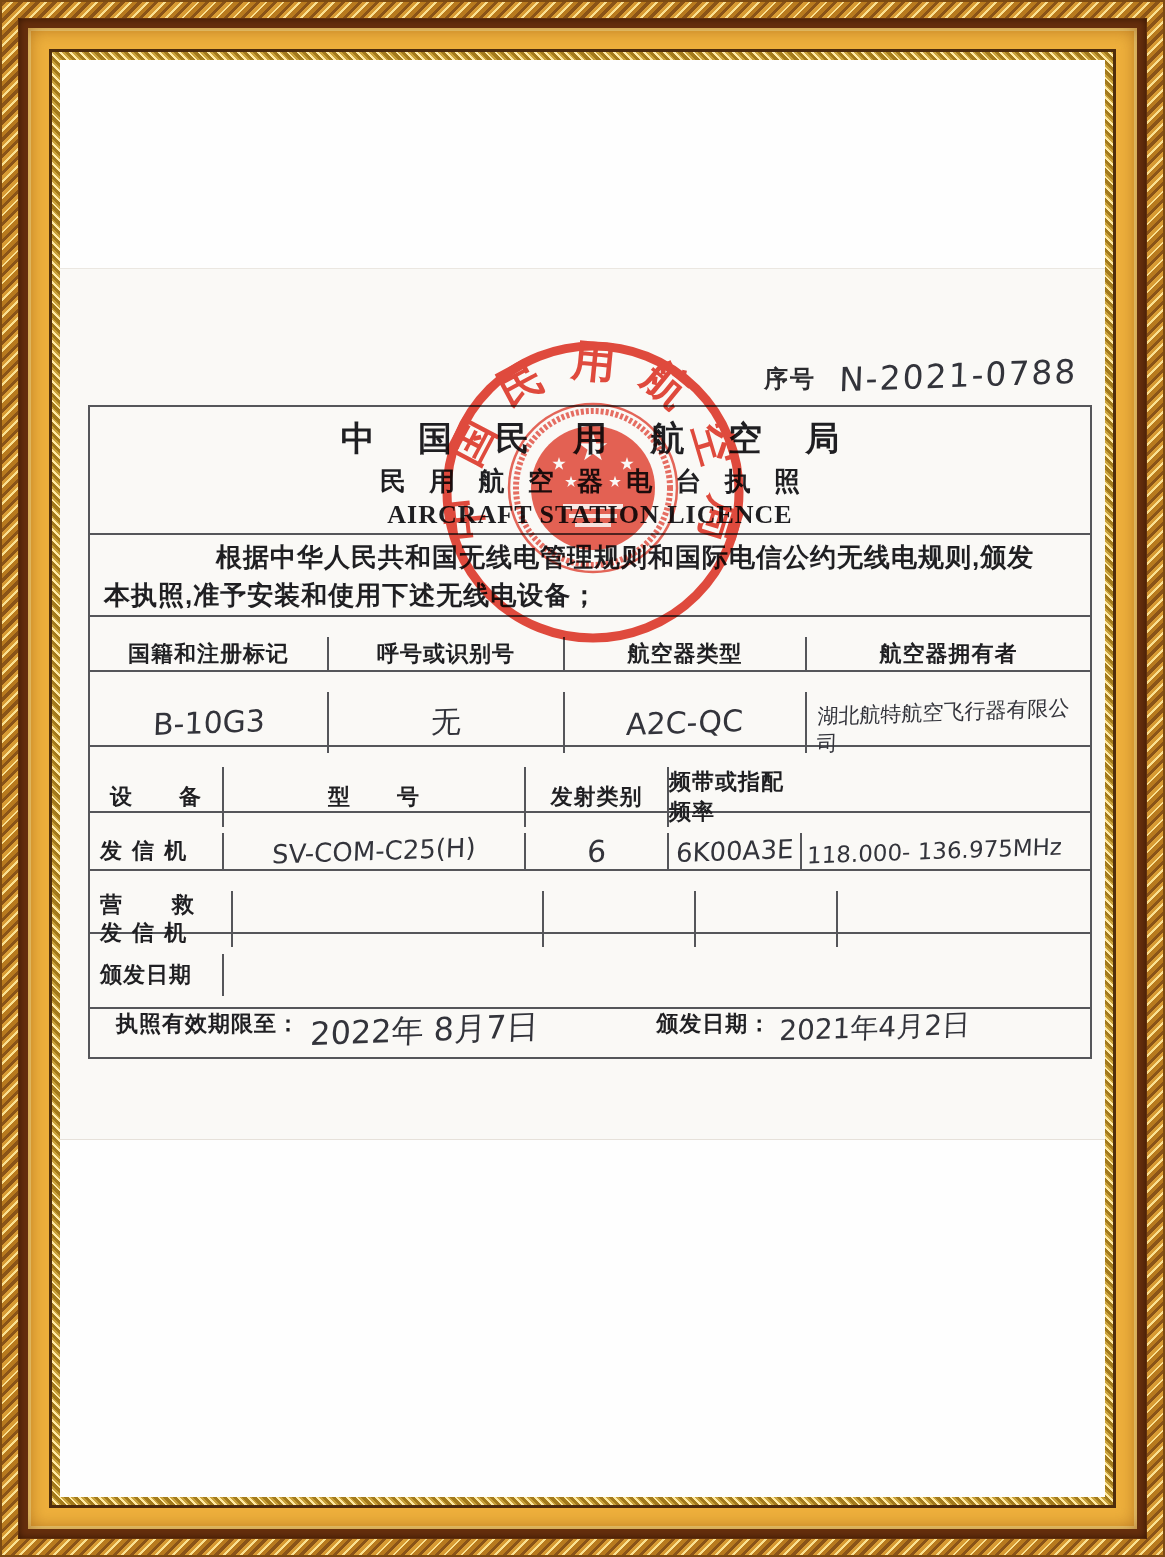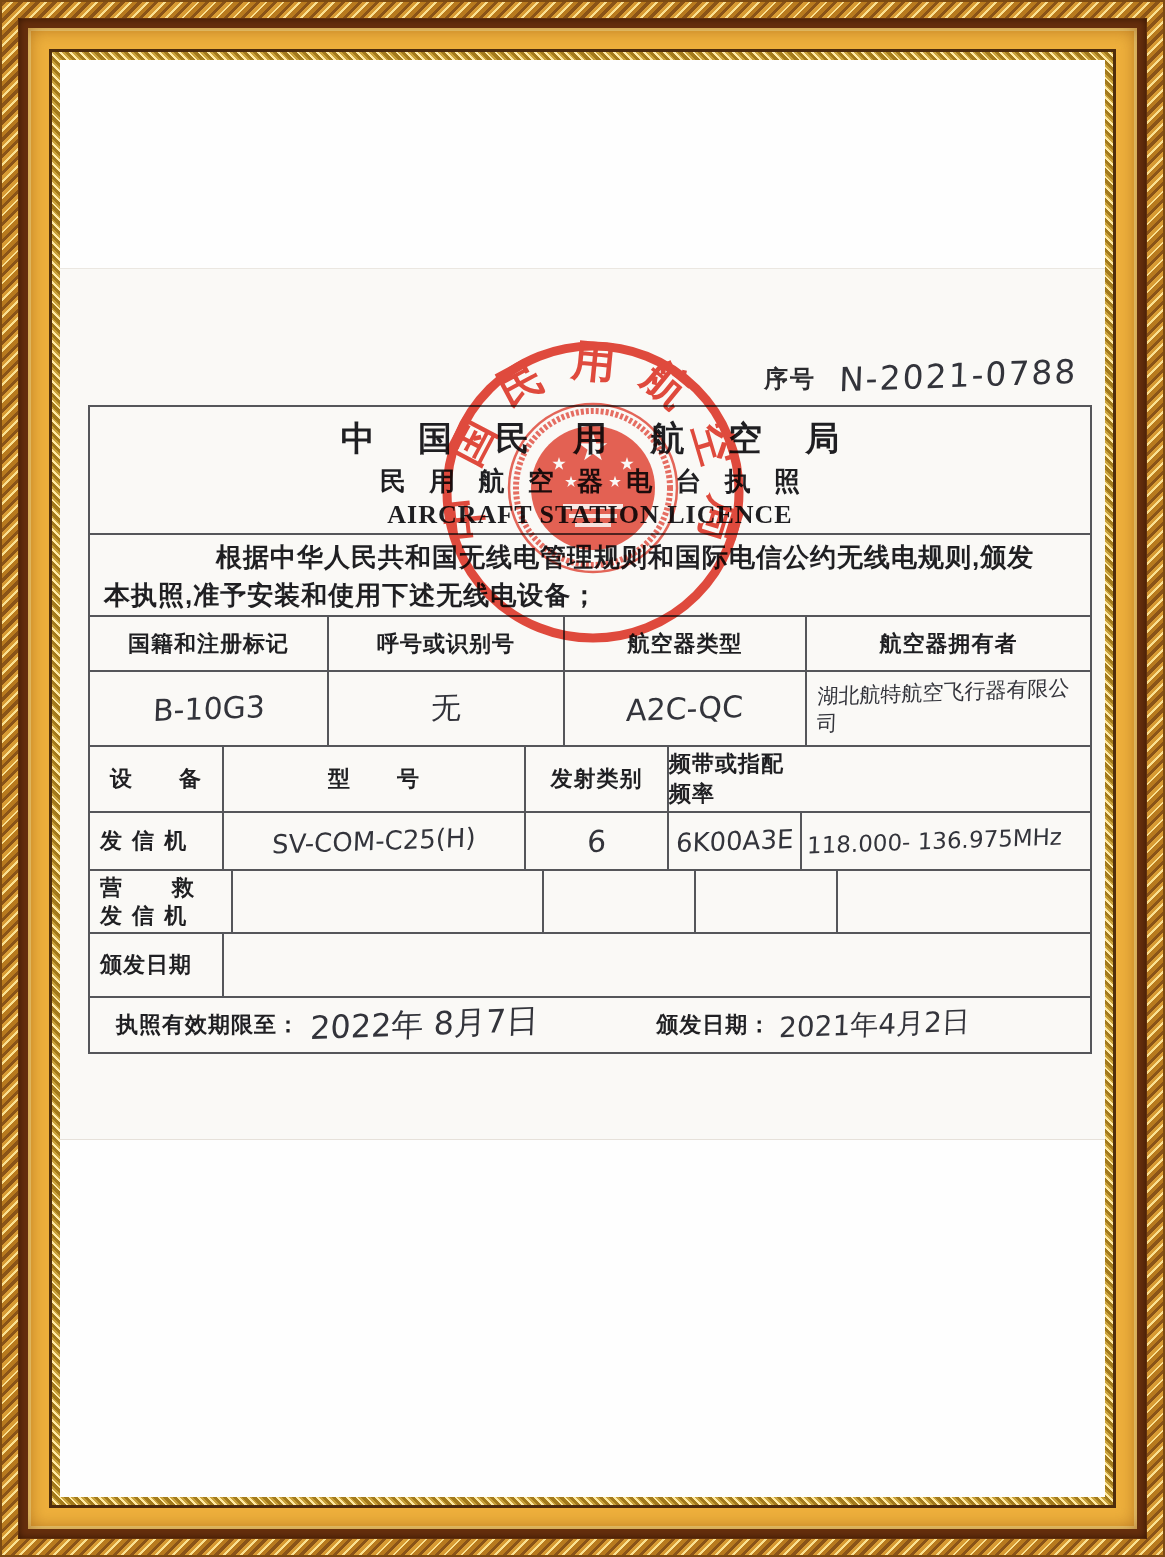--- a/index.html
+++ b/index.html
@@ -48,30 +48,30 @@
   .t-cn2 { font-size:26px; font-weight:700; letter-spacing:8px; padding-left:8px; margin-top:2px; }
   .t-en  { font-family:"Liberation Serif", serif; font-size:26px; font-weight:700; letter-spacing:1px; margin-top:1px; }
 
   .row-pre { height:82px; font-size:26px; font-weight:700; line-height:38px;
              padding:3px 10px 0 14px; letter-spacing:1px; }
   .row-pre .l1 { text-indent:112px; }
 
   .grid4 { display:grid; grid-template-columns:23.7% 23.6% 24.2% 28.5%; }
   .grid5 { display:grid; grid-template-columns:13.2% 30.2% 14.3% 13.3% 28.9%; }
   .grid2 { display:grid; grid-template-columns:13.2% 86.8%; }
-  .c { border-left:2px solid var(--bd); display:flex; align-items:center; justify-content:center; overflow:visible; }
+  .c { border-left:2px solid var(--bd); display:flex; align-items:center; justify-content:center; overflow:visible;margin-top:20px; }
   .c:first-child { border-left:none; }
   .hcell { font-size:22px; font-weight:700; letter-spacing:1px; }
   .row-h1 { height:55px; }
   .row-v1 { height:75px; }
   .row-h2 { height:66px; }
   .row-tx { height:58px; }
   .row-rs { height:63px;gap:9px; }
   .row-ot { height:64px; }
-  .row-dt { height:56px; display:flex; align-items:center; padding-left:26px; }
+  .row-dt { height:50px; display:flex; padding-left:26px;margin-top:11px; }
 
   .devcell { justify-content:flex-start; padding-left:10px; font-size:22px; font-weight:700;
              letter-spacing:2px; white-space:pre-line; line-height:28px; }
   .owner-cell { justify-content:flex-start; align-items:flex-start; padding:7px 8px 0 10px; }
   .freq-cell { justify-content:flex-start; padding-left:5px; white-space:nowrap; }
   .dt-lbl { font-size:22px; font-weight:700; letter-spacing:1px; }
   .gap2 { margin-left:118px; }
   .dt-val1 { font-size:32px; margin-left:10px; }
   .dt-val2 { font-size:28px; margin-left:8px; }
 

